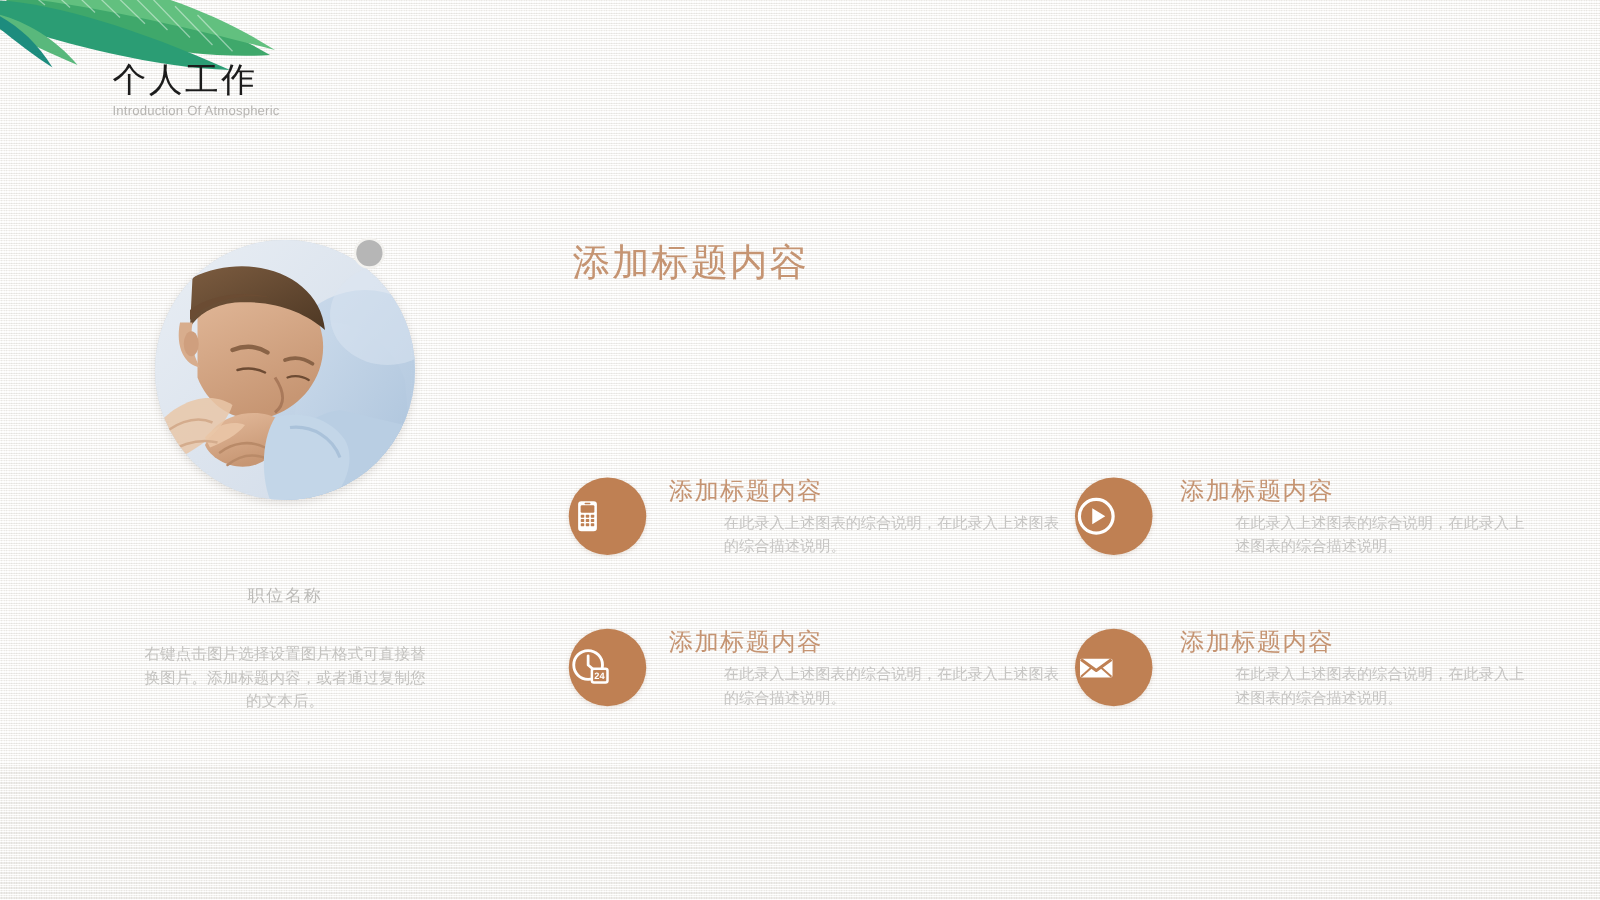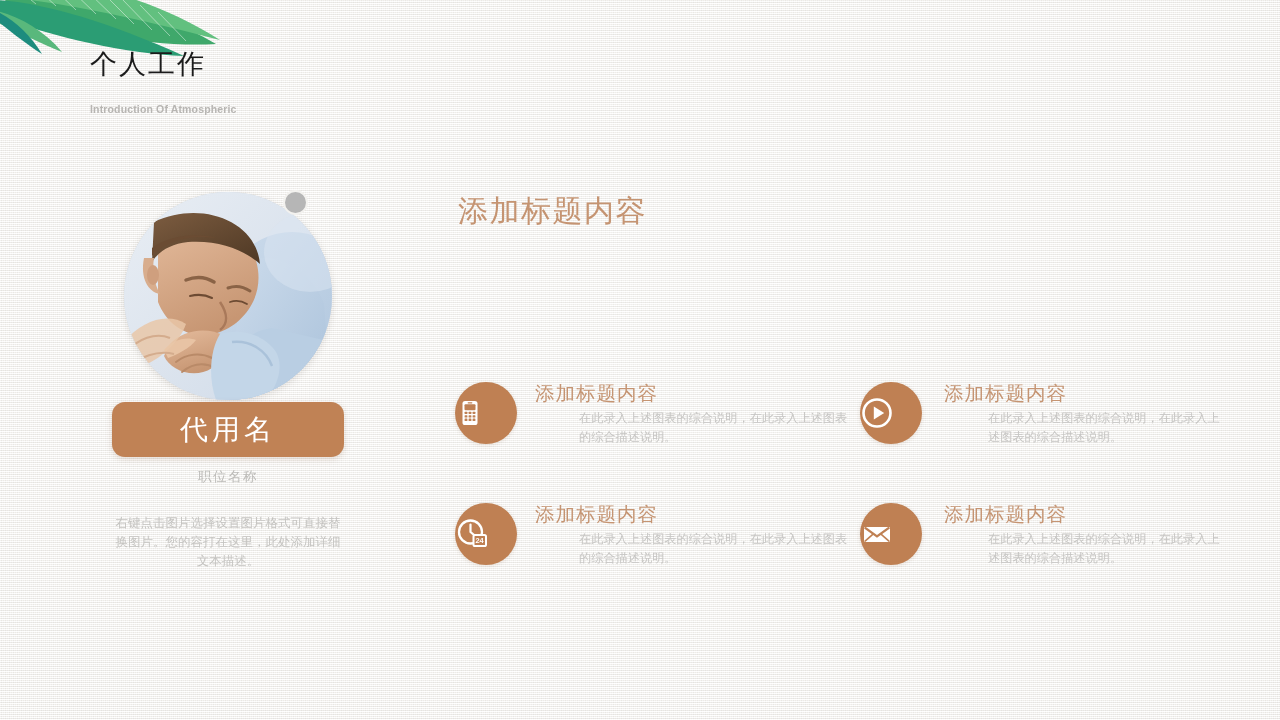--- a/index.html
+++ b/index.html
@@ -68,21 +68,21 @@
     font-weight: 400;
     white-space: nowrap;
   }
   .subtitle-line {
     font-size: 10.5px;
     line-height: 12.5px;
     color: #b7b5b2;
     letter-spacing: 0.15px;
     white-space: nowrap;
   }
-  #subtitle-block { margin-top: 22px; font-weight: bold; }
+  #subtitle-block { margin-top: 2px; }
 
   
   #profile {
     position: absolute;
     left: 112px;
     top: 192px;
     width: 232px;
   }
   #photo-wrap {
     position: relative;
@@ -304,26 +304,23 @@
           <path d="M0 162 C 14 146, 32 140, 46 146" stroke="#d4ac8d" stroke-width="2" fill="none"></path>
           <path d="M0 178 C 16 164, 34 158, 50 162" stroke="#d4ac8d" stroke-width="2" fill="none"></path>
           <path d="M96 142 C 116 136, 140 142, 152 160 C 160 174, 154 196, 140 208 L 92 208 C 84 186, 86 158, 96 142 Z" fill="#c3d6e8"></path>
           <path d="M108 150 C 126 148, 142 158, 148 174" stroke="#aac2da" stroke-width="2.5" fill="none"></path>
           <ellipse cx="186" cy="60" rx="46" ry="40" fill="#dbe6f1" opacity="0.5"></ellipse>
         </svg>
       </div>
       <div id="photo-dot"></div>
     </div>
 
-    <div id="name-badge">
-      <span id="name-badge-text">代用名</span>
-    </div>
 
     <div id="job-title">职位名称</div>
-    <div id="profile-desc">右键点击图片选择设置图片格式可直接替换图片。您的容打在这里，此处添加详细文本描述。</div>
+    <div id="profile-desc">右键点击图片选择设置图片格式可直接替换图片。添加标题内容，或者通过复制您的文本后。</div>
   </div>
 
   <div id="main-title">添加标题内容</div>
 
   <div id="features">
 
     <div class="feature col-left">
       <div class="feature-icon">
         <svg width="30" height="30" viewBox="0 0 30 30" xmlns="http://www.w3.org/2000/svg">
           <rect x="7.5" y="3" width="15" height="24" rx="2.6" fill="#ffffff"></rect>

